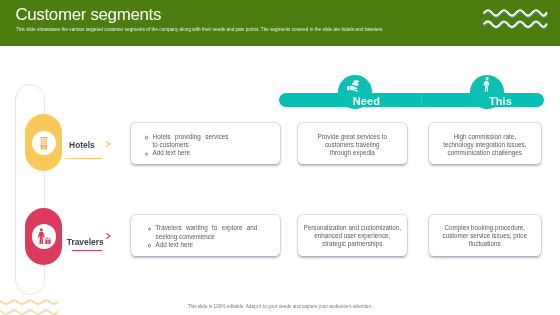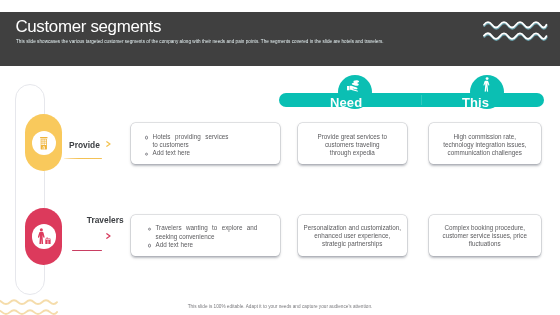--- a/index.html
+++ b/index.html
@@ -1,20 +1,20 @@
 <!DOCTYPE html>
 <html><head>
 <meta charset="utf-8">
 <style>
   html,body{margin:0;padding:0;background:#fff;}
   body{width:560px;height:315px;font-family:"Liberation Sans",sans-serif;overflow:hidden;}
   .slide{position:relative;width:560px;height:315px;background:#fff;overflow:hidden;}
 
   
-  .header{position:absolute;left:0;top:12px;width:560px;height:54px;background:#404040;}
+  .header{position:absolute;left:0;top:0;width:560px;height:46px;background:#4d7c0f;}
   .title{position:absolute;left:15.4px;top:6.2px;font-size:16.9px;line-height:18px;
          color:#ffffff;font-weight:400;letter-spacing:-.32px;}
   .subtitle{position:absolute;left:16px;top:28.2px;width:460px;font-size:4.6px;
             line-height:4px;color:#e7f3f5;letter-spacing:.04px;white-space:nowrap;}
   .hdr-waves{position:absolute;left:482.5px;top:7.2px;}
 
   
   .capsule{position:absolute;left:15px;top:84px;width:30px;height:211px;
            border:0.75px solid #e6e7ec;border-radius:15px;box-sizing:border-box;background:transparent;}
 
@@ -32,22 +32,22 @@
   .cat-rule{position:absolute;height:1.4px;border-radius:1px;}
 
   
   .tealbar{position:absolute;left:279px;top:93px;width:265px;height:14.4px;
            background:#08bfb3;border-radius:7.2px;}
   .tealbar-div{position:absolute;left:420.5px;top:95px;width:.8px;height:10px;background:#2ecabf;}
   .tcircle{position:absolute;width:34px;height:34px;border-radius:50%;background:#0bbfb3;}
   .tcircle.need{left:338px;top:75px;}
   .tcircle.pain{left:469.5px;top:75px;}
   .tcircle svg{position:absolute;}
-  .tlabel{position:absolute;font-size:13px;font-weight:700;color:#fdfdfd;letter-spacing:.1px;
-          text-align:left;top:95.2px;}
+  .tlabel{position:absolute;font-size:11px;font-weight:700;color:#fdfdfd;letter-spacing:.1px;
+          text-align:right;top:95.2px;}
   .tlabel.need{left:330px;width:50px;}
   .tlabel.pain{left:462px;width:50px;}
 
   
   .card{position:absolute;background:#ffffff;border-radius:4.5px;
         box-shadow:0 0 0 .5px rgba(143,146,154,.48), 0 1.5px 2.4px rgba(95,100,112,.45);}
   .card.c1{left:131px;width:149px;}
   .card.c2{left:298px;width:108.5px;}
   .card.c3{left:428.5px;width:112.5px;}
   .row1{top:122.8px;height:41.5px;}
@@ -137,21 +137,21 @@
           <rect x="21.5" y="31" width="9" height="9" rx="1.2"></rect>
           <rect x="33" y="31" width="9.5" height="9" rx="1.2"></rect>
           <rect x="9.5" y="45" width="9.5" height="9" rx="1.2"></rect>
           <rect x="21.5" y="45" width="9" height="9" rx="1.2"></rect>
           <rect x="33" y="45" width="9.5" height="9" rx="1.2"></rect>
           <path d="M18.5 85 v-15 a7.5 7.5 0 0 1 15 0 v15 h-4.5 v-15 a3 3 0 0 0 -6 0 v15 z"></path>
         </g>
       </svg>
     </div>
   </div>
-  <div class="cat-label" style="left:69.1px;top:139.7px;">Provide</div>
+  <div class="cat-label" style="left:69.1px;top:139.7px;">Hotels</div>
   <svg class="cat-chev" style="left:106.2px;top:140.9px;" width="5" height="6" viewBox="0 0 10 12">
     <path d="M1.6 1.6 L8 6 L1.6 10.4" fill="none" stroke="#f3c24f" stroke-width="2.6" stroke-linecap="round" stroke-linejoin="round"></path>
   </svg>
   <div class="cat-rule" style="left:63.8px;top:157.8px;width:38.4px;background:linear-gradient(90deg,#fdf0d0 0%,#f8d184 18%,#f4c254 40%,#f3c158 100%);"></div>
 
   <div class="pill travelers">
     <div class="pill-circle">
       <svg style="left:6.5px;top:3.6px;" width="12.8" height="16.4" viewBox="0 0 64 82">
         <g fill="#dd3b5d">
           <circle cx="16.8" cy="8.4" r="7.6"></circle>
@@ -159,21 +159,21 @@
           <path d="M42.5 47 h6.5 v5 h-6.5 z"></path>
           <rect x="36.5" y="52" width="26.5" height="30" rx="3.2"></rect>
         </g>
         <g fill="#ffffff">
           <rect x="38" y="56.3" width="23.5" height="3.2"></rect>
           <rect x="48" y="61.5" width="3.6" height="20.5"></rect>
         </g>
       </svg>
     </div>
   </div>
-  <div class="cat-label" style="left:66.8px;top:215px;margin-left:20px;">Travelers</div>
+  <div class="cat-label" style="left:66.8px;top:237px;">Travelers</div>
   <svg class="cat-chev" style="left:105.8px;top:233.4px;" width="5" height="6" viewBox="0 0 10 12">
     <path d="M1.6 1.6 L8 6 L1.6 10.4" fill="none" stroke="#d6395c" stroke-width="2.6" stroke-linecap="round" stroke-linejoin="round"></path>
   </svg>
   <div class="cat-rule" style="left:72.3px;top:249.9px;width:29.9px;background:#c93e62;"></div>
 
   <div class="card c1 row1">
     <div class="bullets">
       <div class="bullet">Hotels providing services to customers</div>
       <div class="bullet">Add text here</div>
     </div>

